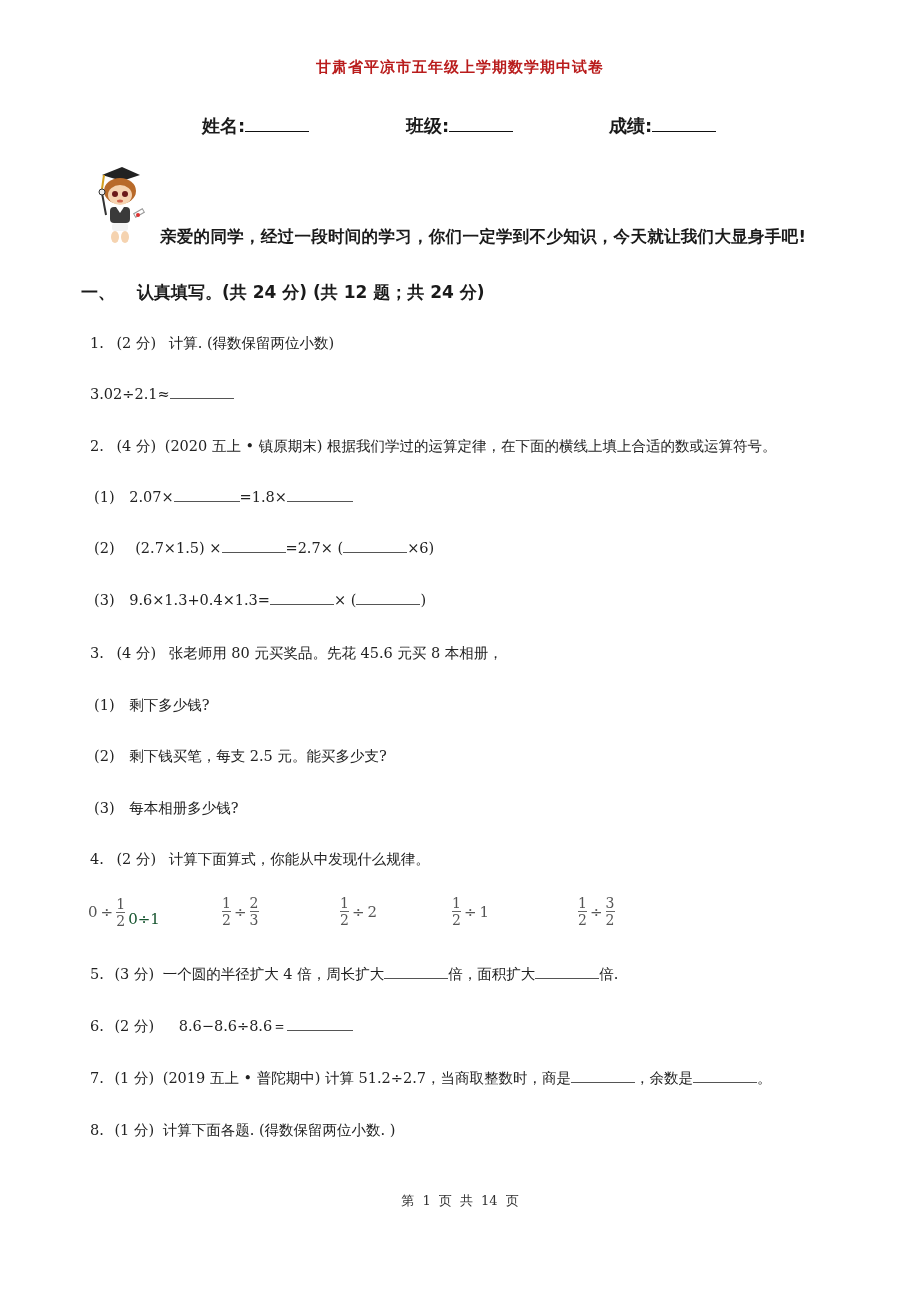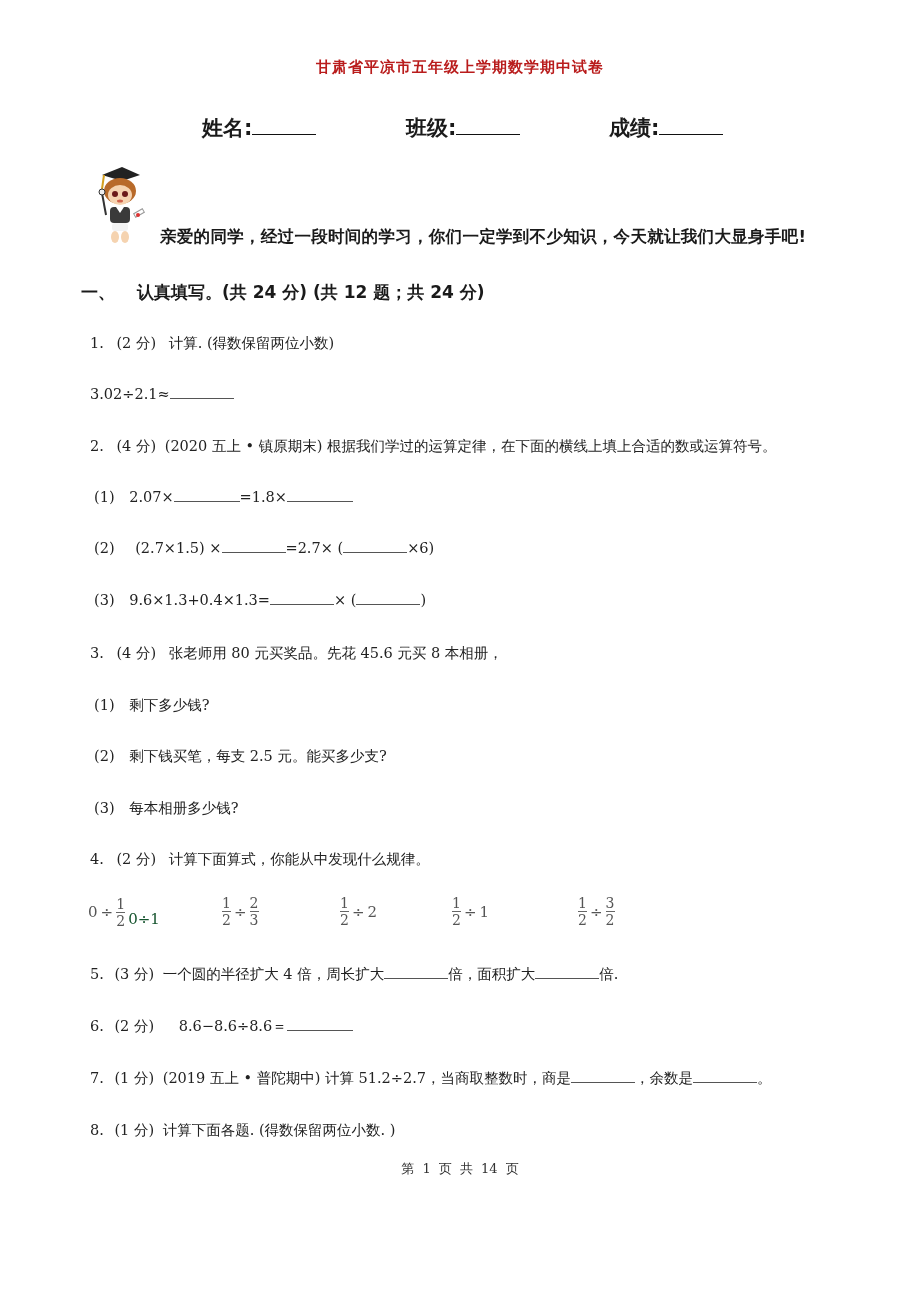--- a/index.html
+++ b/index.html
@@ -1,33 +1,33 @@
 <!DOCTYPE html>
 <html><head>
 <meta charset="utf-8">
 <style>
   html, body { margin: 0; padding: 0; background: #ffffff; }
   body { width: 920px; height: 1302px; position: relative; overflow: hidden;
          font-family: "DejaVu Serif", "Liberation Serif", serif; color: #1a1a1a; }
   .abs { position: absolute; white-space: nowrap; }
   .title { left: 0; width: 920px; top: 58px; text-align: center; font-size: 15px;
            font-family: "DejaVu Sans", "Liberation Sans", sans-serif; letter-spacing: 1px; color: #b91c1c; font-weight: bold; }
-  .info { top: 114px; font-size: 21px; font-family: "DejaVu Sans", "Liberation Sans", sans-serif; font-weight: bold; }
+  .info { top: 114px; font-size: 18px; font-family: "DejaVu Sans", "Liberation Sans", sans-serif; font-weight: bold; }
   .info .blank { display: inline-block; width: 64px; border-bottom: 1px solid #111; height: 14px; vertical-align: baseline; }
   .mascot { left: 88px; top: 163px; width: 62px; height: 82px; }
   .greet { left: 160px; top: 226px; font-size: 16.5px; font-family: "DejaVu Sans", "Liberation Sans", sans-serif; font-weight: bold; letter-spacing: 0.3px; }
   .section { left: 58px; top: 281px; font-size: 17px; font-weight: bold; font-family: "DejaVu Sans", "Liberation Sans", sans-serif; margin-left: 23px; }
   .section .num { margin-right: 22px; }
   .line { font-size: 14.5px; color: #222; }
   .blank-line { display: inline-block; border-bottom: 1px solid #555; height: 12px; vertical-align: baseline; }
   .w64 { width: 64px; } .w66 { width: 66px; }
   .frac { display: inline-flex; flex-direction: column; align-items: center; font-size: 14px; line-height: 14px; vertical-align: middle; color: #555; font-family: "DejaVu Serif", serif; }
   .frac .bar { width: 9px; border-top: 1px solid #666; margin: 1px 0; }
   .expr { font-size: 15px; color: #555; display: flex; align-items: center; gap: 3px; }
-  .footer { left: 0; width: 920px; text-align: center; top: 1160px; font-size: 13px; color: #333; word-spacing: 4px; }
+  .footer { left: 0; width: 920px; text-align: center; top: 1192px; font-size: 13px; color: #333; word-spacing: 4px; }
 </style>
 </head>
 <body>
 
 <div class="abs title">甘肃省平凉市五年级上学期数学期中试卷</div>
 
 <div class="abs info" style="left:202px;">
   <span>姓名:</span><span class="blank"></span>
 </div>
 <div class="abs info" style="left:406px;">

